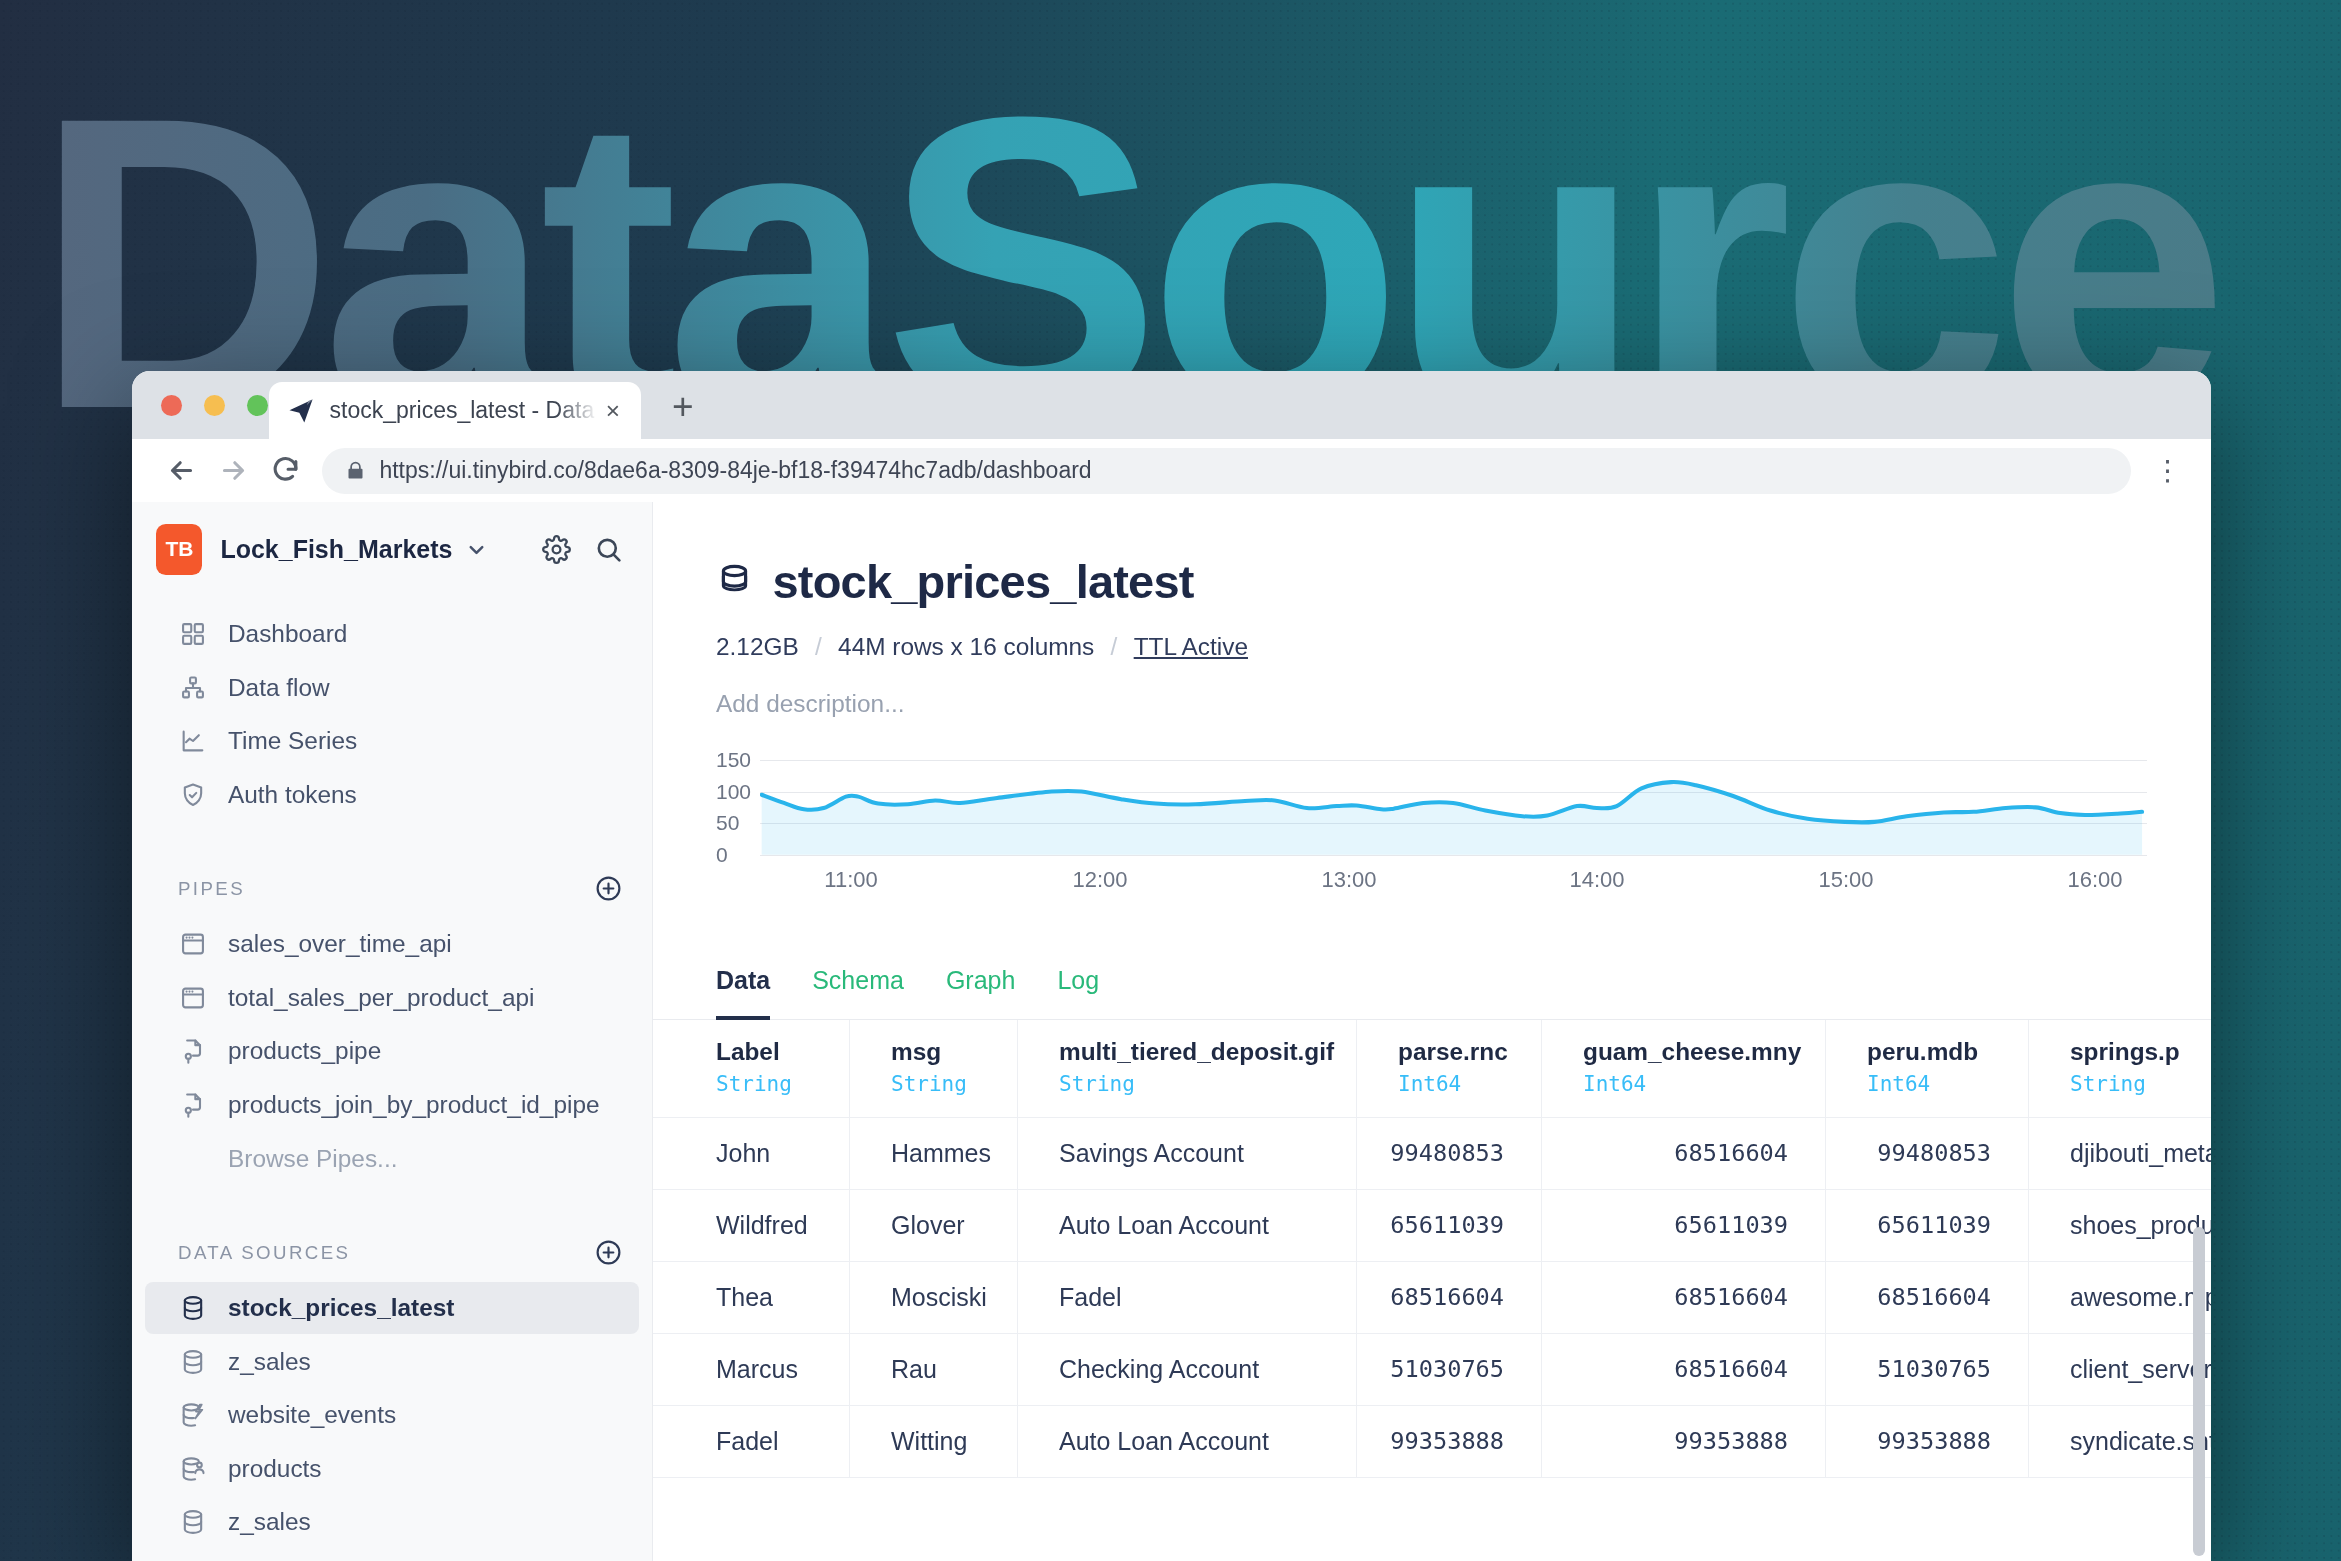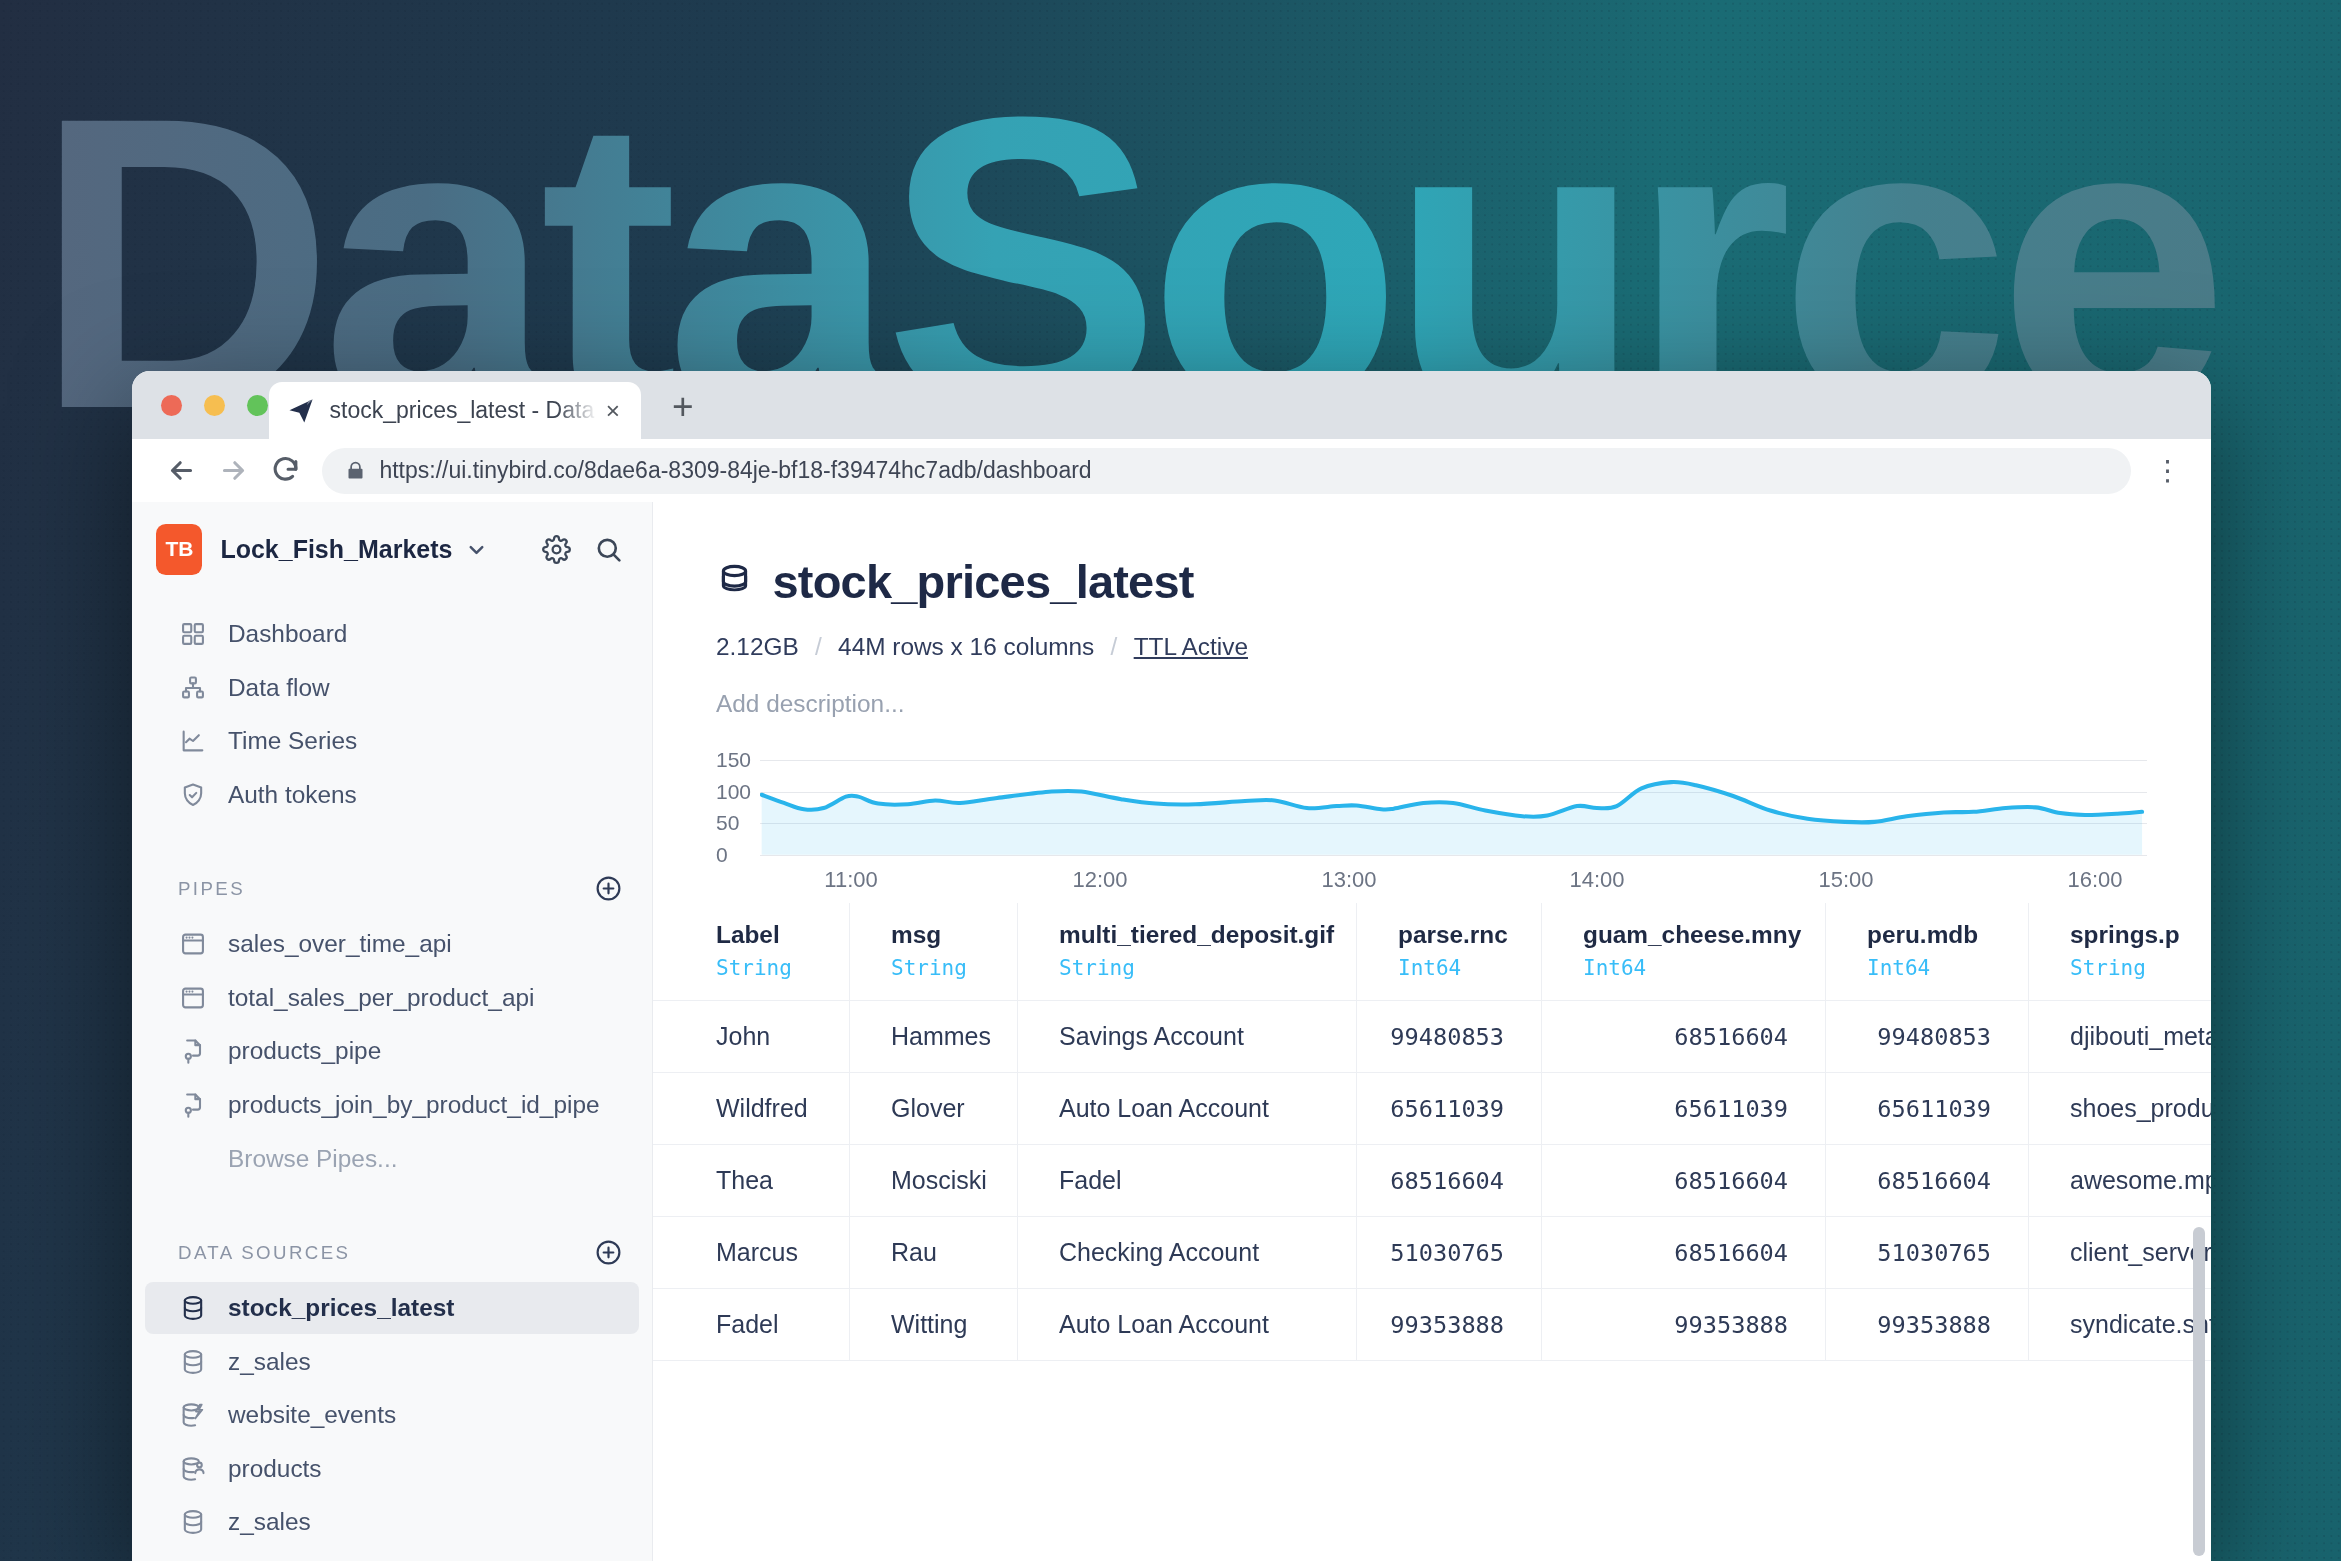--- a/index.html
+++ b/index.html
@@ -393,20 +393,26 @@
           <div class="xtick" style="left: 633px;">13:00</div>
           <div class="xtick" style="left: 881px;">14:00</div>
           <div class="xtick" style="left: 1130px;">15:00</div>
           <div class="xtick" style="left: 1379px;">16:00</div>
           <svg class="plot" width="1387" height="98" viewBox="0 0 1706 121">
             <path d="M-1.2,42.9C3.4,44.6 17.7,50.0 26.3,53.0C35.0,56.0 42.6,59.8 50.8,60.8C59.0,61.9 66.6,61.9 75.3,59.3C84.0,56.7 95.7,47.6 102.8,45.2C110.0,42.9 111.5,43.8 118.1,45.2C124.7,46.7 132.4,52.3 142.6,53.8C152.8,55.4 167.6,55.3 179.3,54.6C191.1,54.0 202.3,50.2 213.0,49.9C223.7,49.7 230.8,53.6 243.6,53.0C256.3,52.5 270.6,49.1 289.5,46.8C308.4,44.5 339.5,40.3 356.8,39.0C374.1,37.7 379.2,37.4 393.5,39.0C407.8,40.6 427.2,45.9 442.5,48.4C457.8,50.8 470.0,52.8 485.3,53.8C500.6,54.9 515.9,55.1 534.3,54.6C552.6,54.1 579.2,51.5 595.5,50.7C611.8,49.9 619.4,48.5 632.2,49.9C644.9,51.4 659.2,58.1 672.0,59.3C684.7,60.5 698.5,57.5 708.7,56.9C718.9,56.4 724.0,55.5 733.2,56.2C742.4,56.8 756.1,60.2 763.8,60.8C771.4,61.5 770.4,61.4 779.1,60.1C787.7,58.8 803.6,54.2 815.8,53.0C828.0,51.9 839.8,51.5 852.5,53.0C865.3,54.6 878.0,59.7 892.3,62.4C906.6,65.1 925.4,68.4 938.2,69.4C950.9,70.5 957.6,70.7 968.8,68.6C980.0,66.6 995.3,58.5 1005.5,56.9C1015.7,55.4 1021.8,59.3 1030.0,59.3C1038.2,59.3 1045.3,61.0 1054.5,56.9C1063.7,52.9 1073.9,40.0 1085.1,35.1C1096.3,30.2 1110.6,28.0 1121.8,27.3C1133.0,26.6 1139.7,28.3 1152.4,31.2C1165.2,34.1 1183.0,39.3 1198.3,44.5C1213.6,49.7 1228.9,57.7 1244.2,62.4C1259.5,67.1 1274.8,70.2 1290.1,72.5C1305.4,74.9 1322.2,75.8 1336.0,76.4C1349.8,77.1 1360.0,77.6 1372.7,76.4C1385.5,75.3 1398.2,71.4 1412.5,69.4C1426.8,67.5 1444.6,65.6 1458.4,64.7C1472.2,63.8 1482.4,64.9 1495.1,64.0C1507.9,63.1 1522.2,60.2 1534.9,59.3C1547.7,58.4 1560.4,57.5 1571.6,58.5C1582.8,59.5 1592.0,64.0 1602.2,65.5C1612.4,67.1 1621.1,67.7 1632.8,67.9C1644.6,68.0 1660.9,67.0 1672.6,66.3C1684.3,65.6 1698.1,64.3 1703.2,64.0L1703.2,117 L-1.2,117 Z" fill="rgba(41,180,235,0.12)" stroke="none"></path>
             <path d="M-1.2,42.9C3.4,44.6 17.7,50.0 26.3,53.0C35.0,56.0 42.6,59.8 50.8,60.8C59.0,61.9 66.6,61.9 75.3,59.3C84.0,56.7 95.7,47.6 102.8,45.2C110.0,42.9 111.5,43.8 118.1,45.2C124.7,46.7 132.4,52.3 142.6,53.8C152.8,55.4 167.6,55.3 179.3,54.6C191.1,54.0 202.3,50.2 213.0,49.9C223.7,49.7 230.8,53.6 243.6,53.0C256.3,52.5 270.6,49.1 289.5,46.8C308.4,44.5 339.5,40.3 356.8,39.0C374.1,37.7 379.2,37.4 393.5,39.0C407.8,40.6 427.2,45.9 442.5,48.4C457.8,50.8 470.0,52.8 485.3,53.8C500.6,54.9 515.9,55.1 534.3,54.6C552.6,54.1 579.2,51.5 595.5,50.7C611.8,49.9 619.4,48.5 632.2,49.9C644.9,51.4 659.2,58.1 672.0,59.3C684.7,60.5 698.5,57.5 708.7,56.9C718.9,56.4 724.0,55.5 733.2,56.2C742.4,56.8 756.1,60.2 763.8,60.8C771.4,61.5 770.4,61.4 779.1,60.1C787.7,58.8 803.6,54.2 815.8,53.0C828.0,51.9 839.8,51.5 852.5,53.0C865.3,54.6 878.0,59.7 892.3,62.4C906.6,65.1 925.4,68.4 938.2,69.4C950.9,70.5 957.6,70.7 968.8,68.6C980.0,66.6 995.3,58.5 1005.5,56.9C1015.7,55.4 1021.8,59.3 1030.0,59.3C1038.2,59.3 1045.3,61.0 1054.5,56.9C1063.7,52.9 1073.9,40.0 1085.1,35.1C1096.3,30.2 1110.6,28.0 1121.8,27.3C1133.0,26.6 1139.7,28.3 1152.4,31.2C1165.2,34.1 1183.0,39.3 1198.3,44.5C1213.6,49.7 1228.9,57.7 1244.2,62.4C1259.5,67.1 1274.8,70.2 1290.1,72.5C1305.4,74.9 1322.2,75.8 1336.0,76.4C1349.8,77.1 1360.0,77.6 1372.7,76.4C1385.5,75.3 1398.2,71.4 1412.5,69.4C1426.8,67.5 1444.6,65.6 1458.4,64.7C1472.2,63.8 1482.4,64.9 1495.1,64.0C1507.9,63.1 1522.2,60.2 1534.9,59.3C1547.7,58.4 1560.4,57.5 1571.6,58.5C1582.8,59.5 1592.0,64.0 1602.2,65.5C1612.4,67.1 1621.1,67.7 1632.8,67.9C1644.6,68.0 1660.9,67.0 1672.6,66.3C1684.3,65.6 1698.1,64.3 1703.2,64.0" fill="none" stroke="#29b4eb" stroke-width="5" stroke-linejoin="round" stroke-linecap="round"></path>
           </svg>
         </div>
 
+      <div class="tabs-row" id="tabs-row">
+          <span class="dtab active">Data</span>
+          <span class="dtab">Schema</span>
+          <span class="dtab">Graph</span>
+          <span class="dtab">Log</span>
+        </div>
 
       <div class="dtable" id="dtable">
           <div class="cell hcell first">
             <span class="cname">Label</span>
             <span class="ctype">String</span>
           </div>
           <div class="cell hcell vline">
             <span class="cname">msg</span>
             <span class="ctype">String</span>
           </div>

